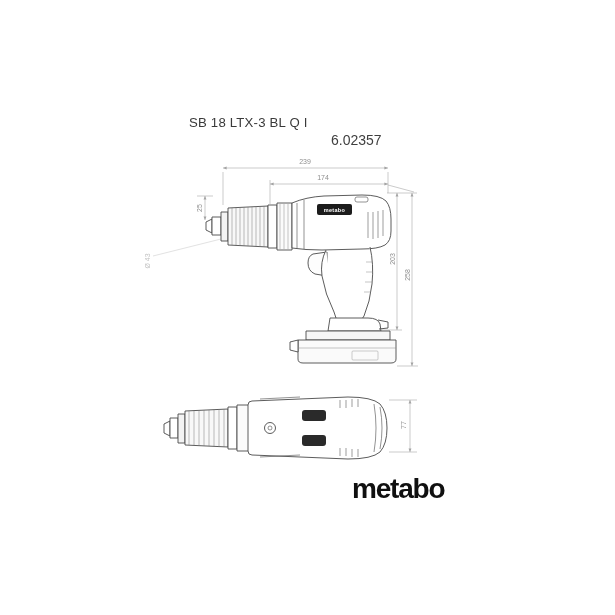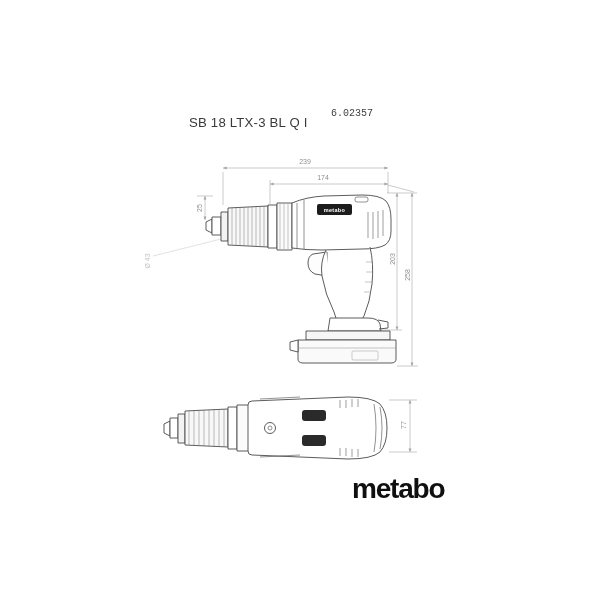--- a/index.html
+++ b/index.html
@@ -5,21 +5,21 @@
   html,body{margin:0;padding:0;background:#fff;}
   #stage{
     position:relative;width:615px;height:615px;background:#ffffff;overflow:hidden;
     font-family:"Liberation Sans", sans-serif;
   }
   .title{
     position:absolute;left:189px;top:115px;font-size:13.2px;color:#3a3a3a;
     letter-spacing:0.2px;white-space:nowrap;
   }
   .artno{
-    position:absolute;left:331px;top:108px;font-size:10px;color:#3f3f3f;white-space:nowrap;font-family:Liberation Mono, monospace;
+    position:absolute;left:331px;top:132px;font-size:14px;color:#3f3f3f;white-space:nowrap;
   }
   .dim{
     position:absolute;width:30px;text-align:center;font-size:7px;color:#8f8f8f;
     line-height:10px;height:10px;white-space:nowrap;
   }
   .vdim{transform:rotate(-90deg);transform-origin:center;}
   .faint{opacity:0.55;}
   .badge-text{
     position:absolute;left:317px;top:205px;width:35px;height:10px;
     font-size:5.5px;font-weight:bold;color:#ffffff;text-align:center;line-height:10px;

